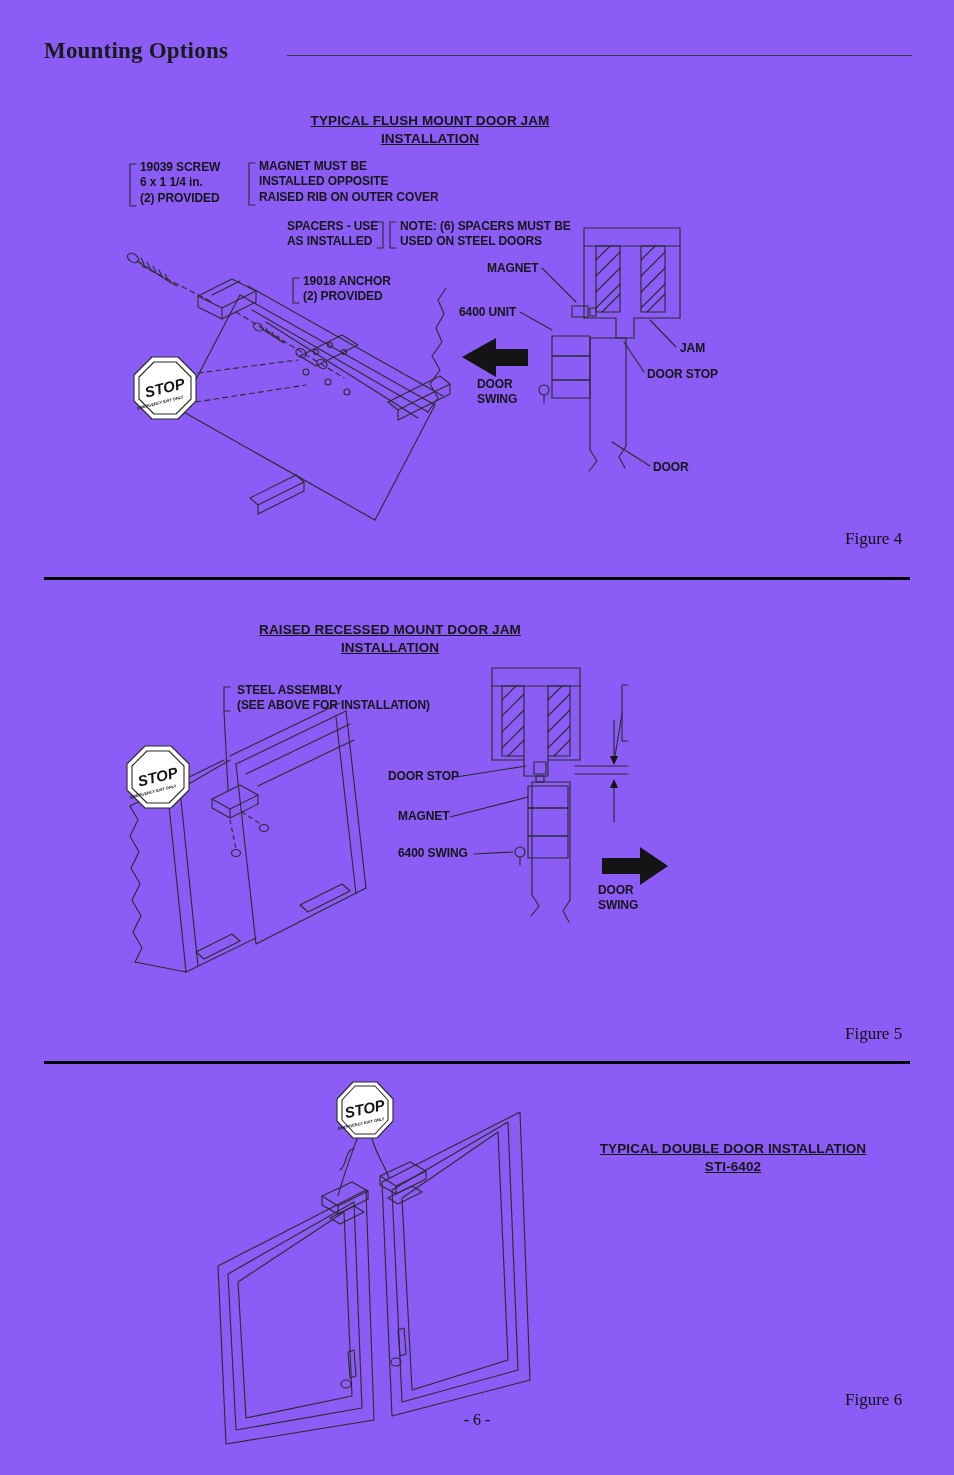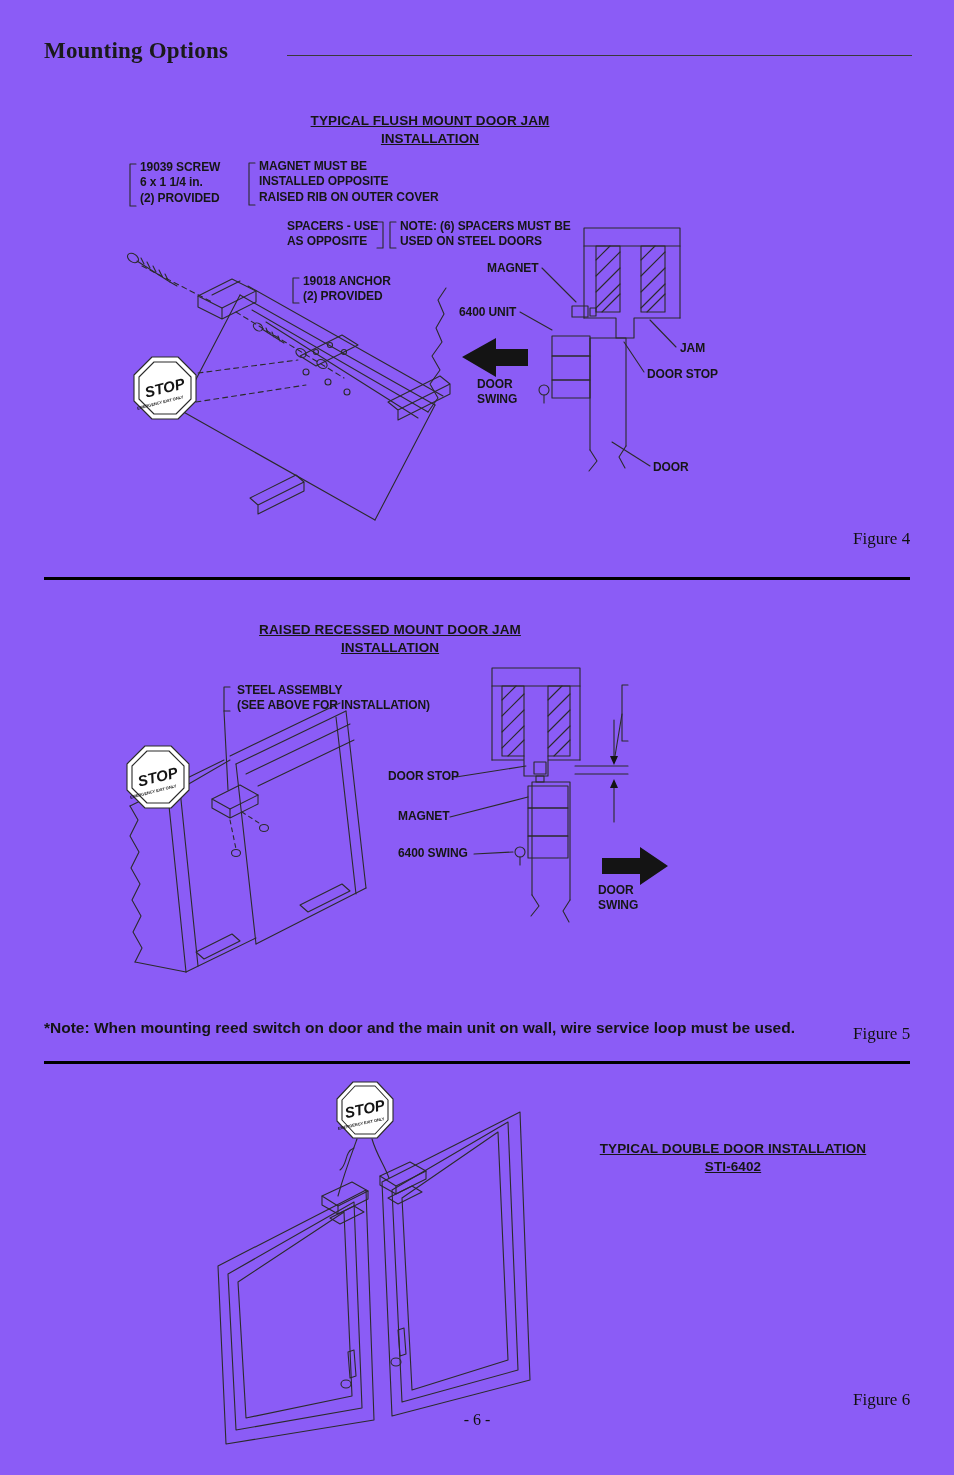--- a/index.html
+++ b/index.html
@@ -3,21 +3,21 @@
 <meta charset="utf-8">
 <style>
   html,body{margin:0;padding:0;background:#fff;}
   body{width:954px;height:1475px;position:relative;font-family:"Liberation Sans",sans-serif;color:#111;}
   .page{position:absolute;inset:0;background:#8b5cf6;}
   .page-title{position:absolute;left:44px;top:38px;margin:0;font:700 23px "Liberation Serif",serif;color:#1a1a1a;letter-spacing:0.2px;}
   .title-rule{position:absolute;left:287px;top:55px;width:625px;border-top:1.6px solid #3a3a3a;}
   .divider{position:absolute;left:44px;width:866px;height:3px;background:#000;}
   .fig-title{position:absolute;text-align:center;white-space:pre-line;font:700 13.5px/1.32 "Liberation Sans",sans-serif;color:#161616;letter-spacing:0.1px;text-decoration:underline;}
   .label{position:absolute;white-space:pre-line;font:700 12px/1.28 "Liberation Sans",sans-serif;color:#161616;letter-spacing:-0.1px;}
-  .fig-caption{position:absolute;font:400 17px "Liberation Serif",serif;color:#111;margin-left:8px;}
+  .fig-caption{position:absolute;font:400 17px "Liberation Serif",serif;color:#111;}
   .note-text{position:absolute;left:44px;top:1019px;width:790px;font:600 15.5px "Liberation Sans",sans-serif;color:#141414;}
   .page-num{position:absolute;left:0;top:1411px;width:954px;text-align:center;font:400 16px "Liberation Serif",serif;color:#111;}
   svg{position:absolute;left:0;top:0;}
   .stop-text{font:italic 700 15px "Liberation Sans",sans-serif;fill:#141414;}
   .stop-sub{font:700 4px "Liberation Sans",sans-serif;fill:#141414;}
 </style>
 </head>
 <body>
 
 <div class="page">
@@ -234,21 +234,21 @@
 
   <div class="fig-title" style="left:300px;top:112px;width:260px">TYPICAL FLUSH MOUNT DOOR JAM
 INSTALLATION</div>
   <div class="label" style="left:140px;top:160px">19039 SCREW
 6 x 1 1/4 in.
 (2) PROVIDED</div>
   <div class="label" style="left:259px;top:159px">MAGNET MUST BE
 INSTALLED OPPOSITE
 RAISED RIB ON OUTER COVER</div>
   <div class="label" style="left:287px;top:219px">SPACERS - USE
-AS OPPOSITE</div>
+AS INSTALLED</div>
   <div class="label" style="left:400px;top:219px">NOTE: (6) SPACERS MUST BE
 USED ON STEEL DOORS</div>
   <div class="label" style="left:303px;top:274px">19018 ANCHOR
 (2) PROVIDED</div>
   <div class="label" style="left:487px;top:261px">MAGNET</div>
   <div class="label" style="left:459px;top:305px">6400 UNIT</div>
   <div class="label" style="left:680px;top:341px">JAM</div>
   <div class="label" style="left:647px;top:367px">DOOR STOP</div>
   <div class="label" style="left:477px;top:377px">DOOR
 SWING</div>
@@ -259,21 +259,20 @@
 
   <div class="fig-title" style="left:240px;top:621px;width:300px">RAISED RECESSED MOUNT DOOR JAM
 INSTALLATION</div>
   <div class="label" style="left:237px;top:683px">STEEL ASSEMBLY
 (SEE ABOVE FOR INSTALLATION)</div>
   <div class="label" style="left:388px;top:769px">DOOR STOP</div>
   <div class="label" style="left:398px;top:809px">MAGNET</div>
   <div class="label" style="left:398px;top:846px">6400 SWING</div>
   <div class="label" style="left:598px;top:883px">DOOR
 SWING</div>
-  <div class="note-text">*Note: When mounting reed switch on door and the main unit on wall, wire service loop must be used.</div>
   <div class="fig-caption" style="left:845px;top:1024px">Figure 5</div>
 
   <div class="divider" style="top:1061px"></div>
 
   <div class="fig-title" style="left:593px;top:1140px;width:280px">TYPICAL DOUBLE DOOR INSTALLATION
 STI-6402</div>
   <div class="fig-caption" style="left:845px;top:1390px">Figure 6</div>
 
   <div class="page-num">- 6 -</div>
 

